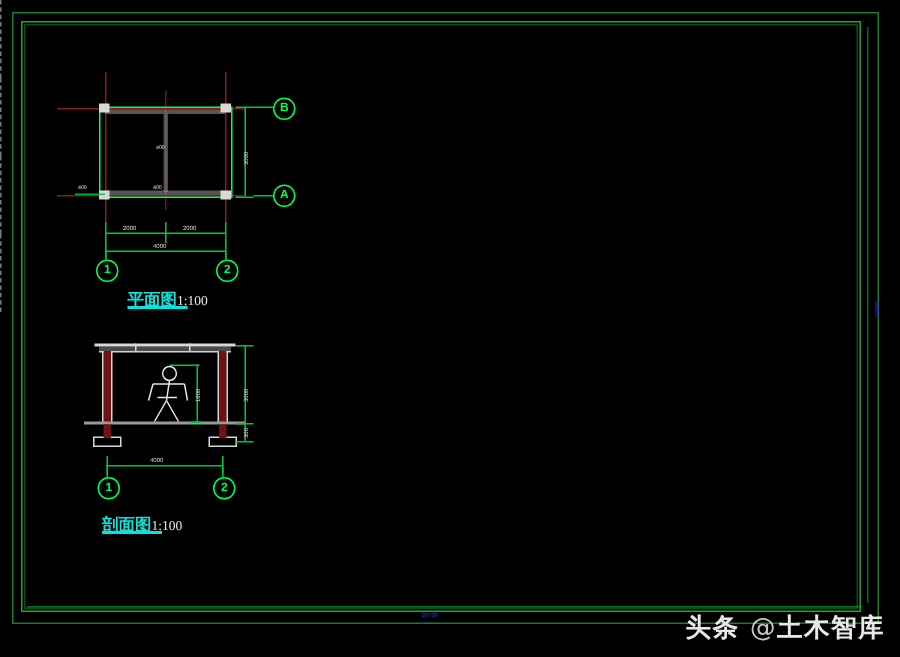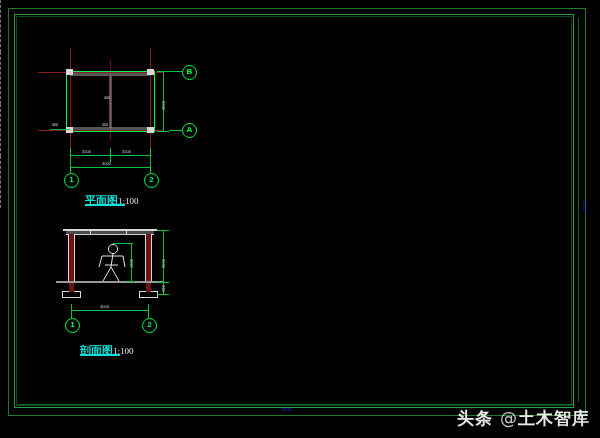--- a/index.html
+++ b/index.html
@@ -189,21 +189,21 @@
     <div class="ln h dimline" style="left:71px;top:310px;width:77px;"></div>
     <div class="ln v dimline" style="left:71px;top:304px;height:12px;"></div>
     <div class="ln v dimline" style="left:148px;top:304px;height:12px;"></div>
     <div class="dimtext" style="left:100px;top:304px;">4000</div>
 
     <div class="ln v dimline" style="left:71px;top:310px;height:8px;"></div>
     <div class="ln v dimline" style="left:148px;top:310px;height:8px;"></div>
     <div class="bubble" style="left:65px;top:318px;">1</div>
     <div class="bubble" style="left:142px;top:318px;">2</div>
 
-    <div class="viewtitle" style="left:80px;top:340px;">
+    <div class="viewtitle" style="left:68px;top:340px;">
       <span class="cn">剖面图</span><span class="sc">1:100</span>
       <div class="ul" style="width:40px;"></div>
     </div>
   </div>
 
   <div id="watermark">
     <span>头条</span>
     <span class="at">@</span><span>土木智库</span>
   </div>
 

